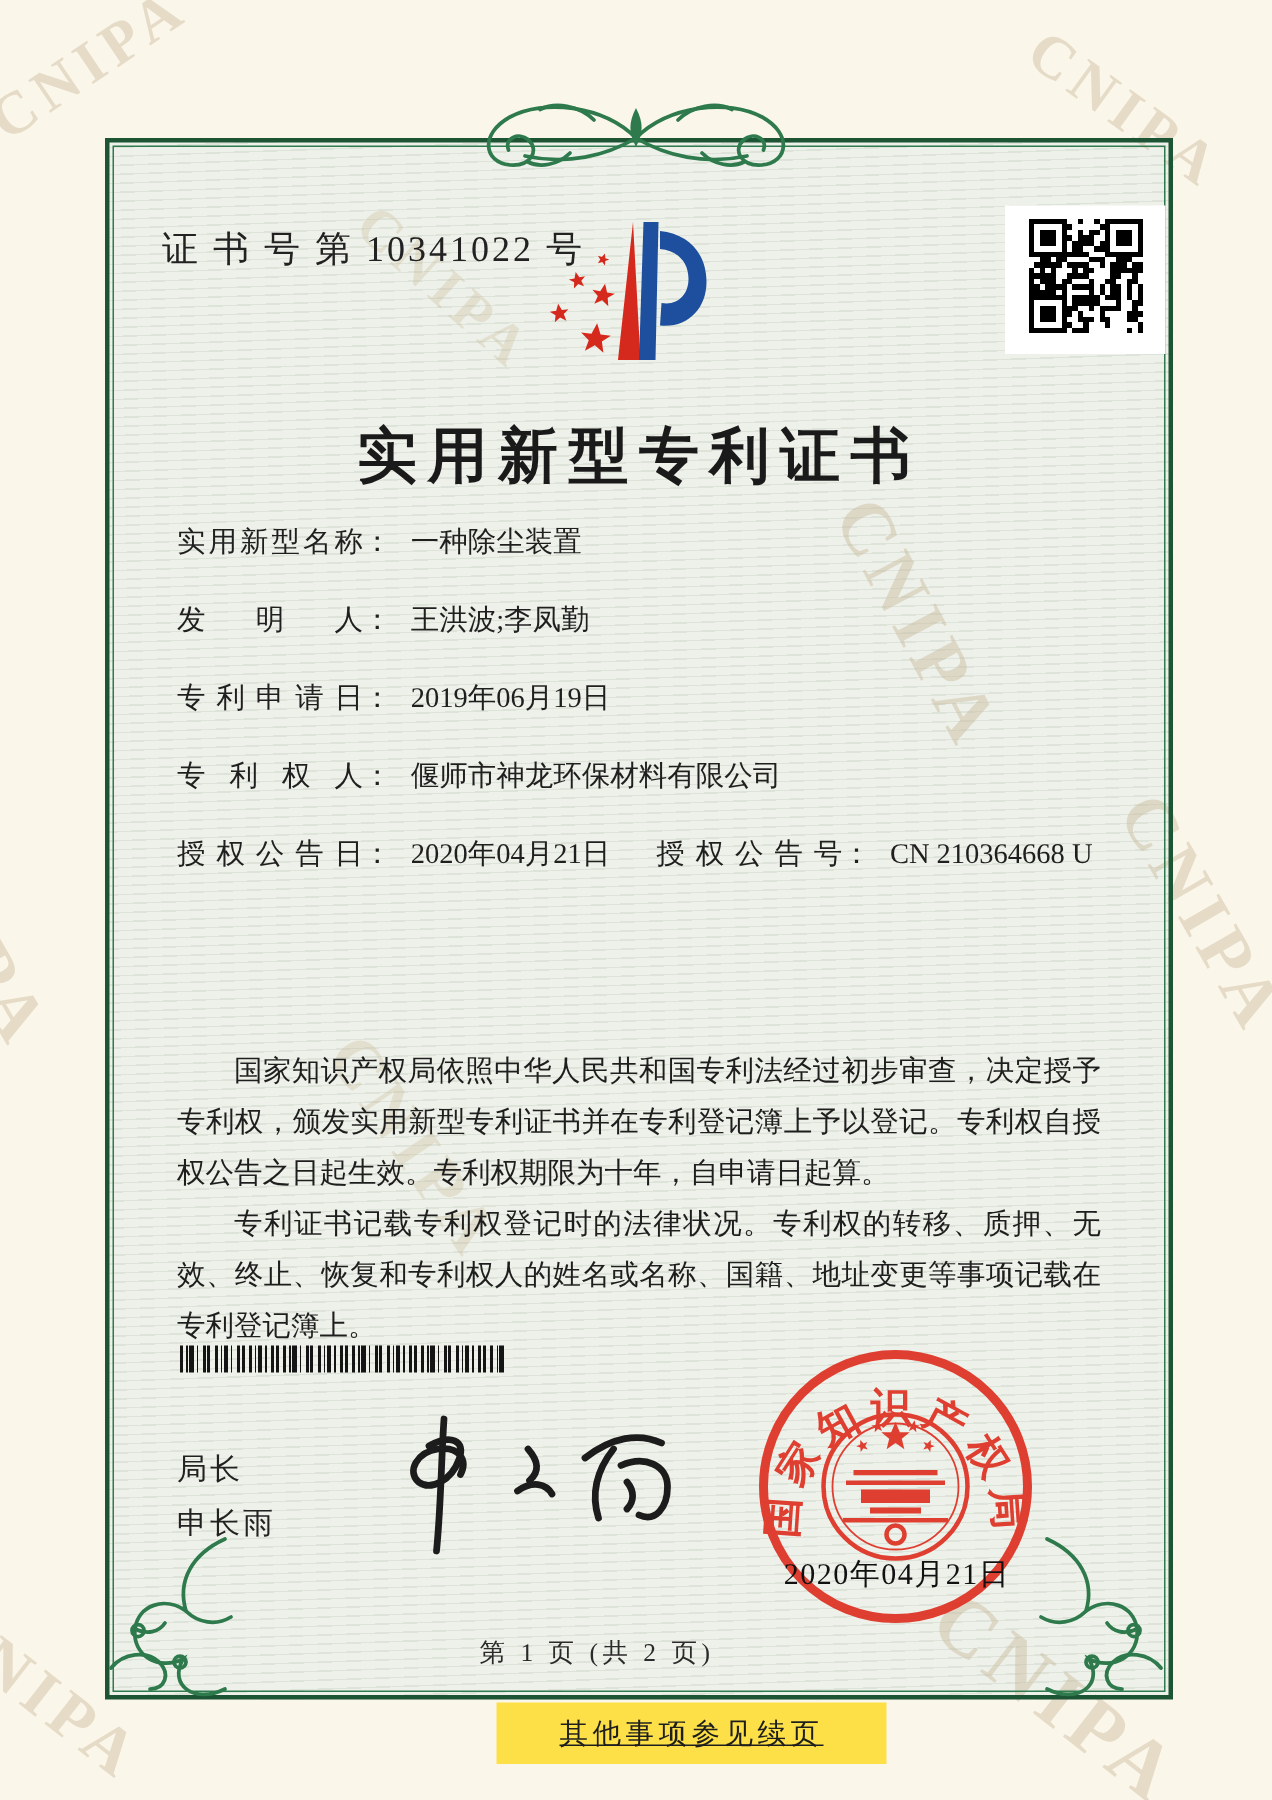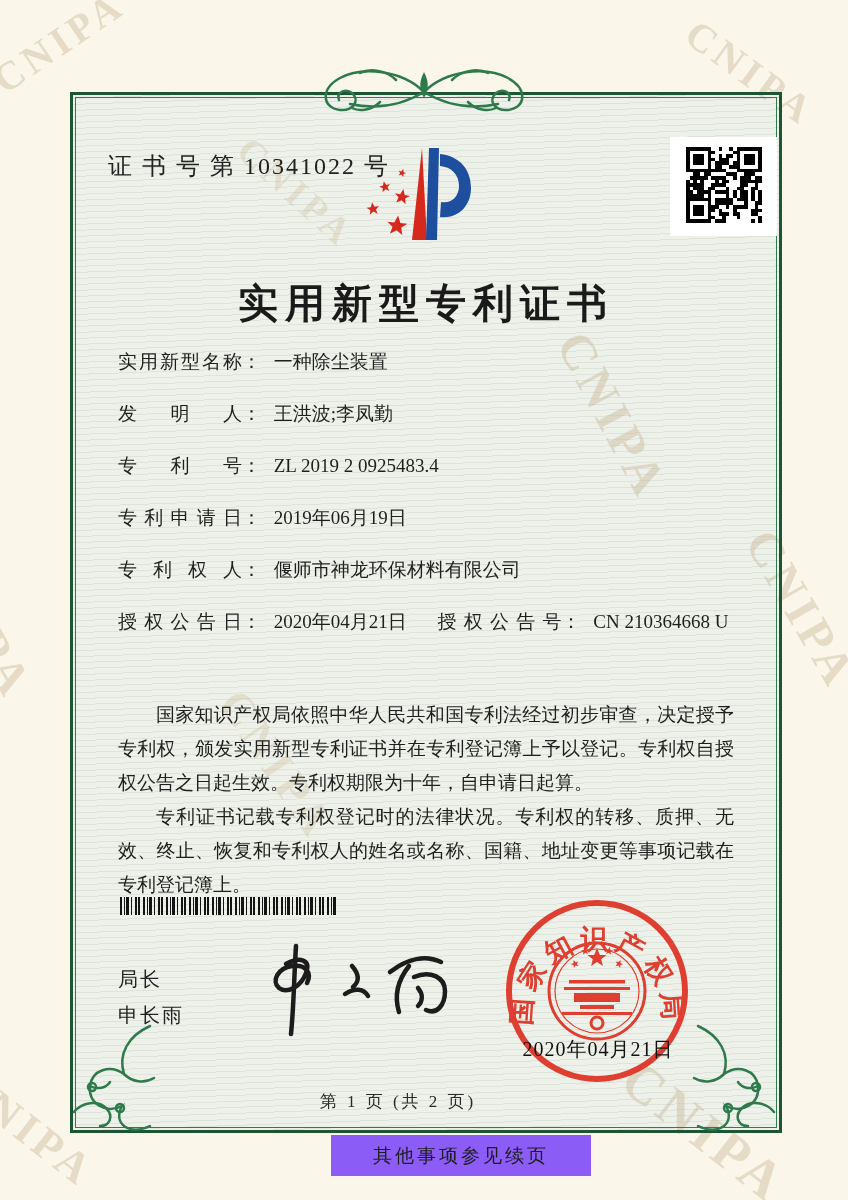--- a/index.html
+++ b/index.html
@@ -52,22 +52,22 @@
       #141414 18px 20px,rgba(0,0,0,0) 20px 23px);}
   .sig-title{position:absolute;z-index:4;left:118px;top:966px;font-size:20px;letter-spacing:2px;}
   .sig-name{position:absolute;z-index:4;left:118px;top:1002px;font-size:20px;letter-spacing:2px;}
   .signature{position:absolute;z-index:5;left:248px;top:936px;}
   .seal{position:absolute;z-index:4;left:502px;top:896px;opacity:.94;}
   .seal-date{position:absolute;z-index:5;left:510px;top:1036px;width:176px;text-align:center;
              font-size:20px;letter-spacing:1px;color:#111;}
   .page-info{position:absolute;z-index:4;left:70px;top:1090px;width:656px;text-align:center;
              font-size:17px;letter-spacing:3px;color:#2a2a2a;}
   .footer-note{position:absolute;z-index:5;left:331px;top:1135px;width:260px;height:41px;
-             background:#8b5cf6;display:flex;align-items:center;justify-content:center;
-             font-size:19px;letter-spacing:3px;color:#1e1e1e;}
+             background:#fde047;display:flex;align-items:center;justify-content:center;
+             font-size:19px;letter-spacing:3px;color:#1e1e1e;text-decoration:underline;}
 </style>
 </head>
 <body>
 
 <div class="page">
 
   <div class="panel-bg"></div>
 
   <div class="wm wm-a">CNIPA</div>
   <div class="wm wm-b">CNIPA</div>
@@ -316,24 +316,20 @@
   <div class="fields">
     <div class="frow">
       <span class="flabel">实用新型名称</span><span class="fcolon">：</span>
       <span class="fvalue">一种除尘装置</span>
     </div>
     <div class="frow">
       <span class="flabel">发明人</span><span class="fcolon">：</span>
       <span class="fvalue">王洪波;李凤勤</span>
     </div>
     <div class="frow">
-      <span class="flabel">专利号</span><span class="fcolon">：</span>
-      <span class="fvalue">ZL 2019 2 0925483.4</span>
-    </div>
-    <div class="frow">
       <span class="flabel">专利申请日</span><span class="fcolon">：</span>
       <span class="fvalue">2019年06月19日</span>
     </div>
     <div class="frow">
       <span class="flabel">专利权人</span><span class="fcolon">：</span>
       <span class="fvalue">偃师市神龙环保材料有限公司</span>
     </div>
     <div class="frow">
       <span class="flabel">授权公告日</span><span class="fcolon">：</span>
       <span class="fvalue">2020年04月21日</span>

